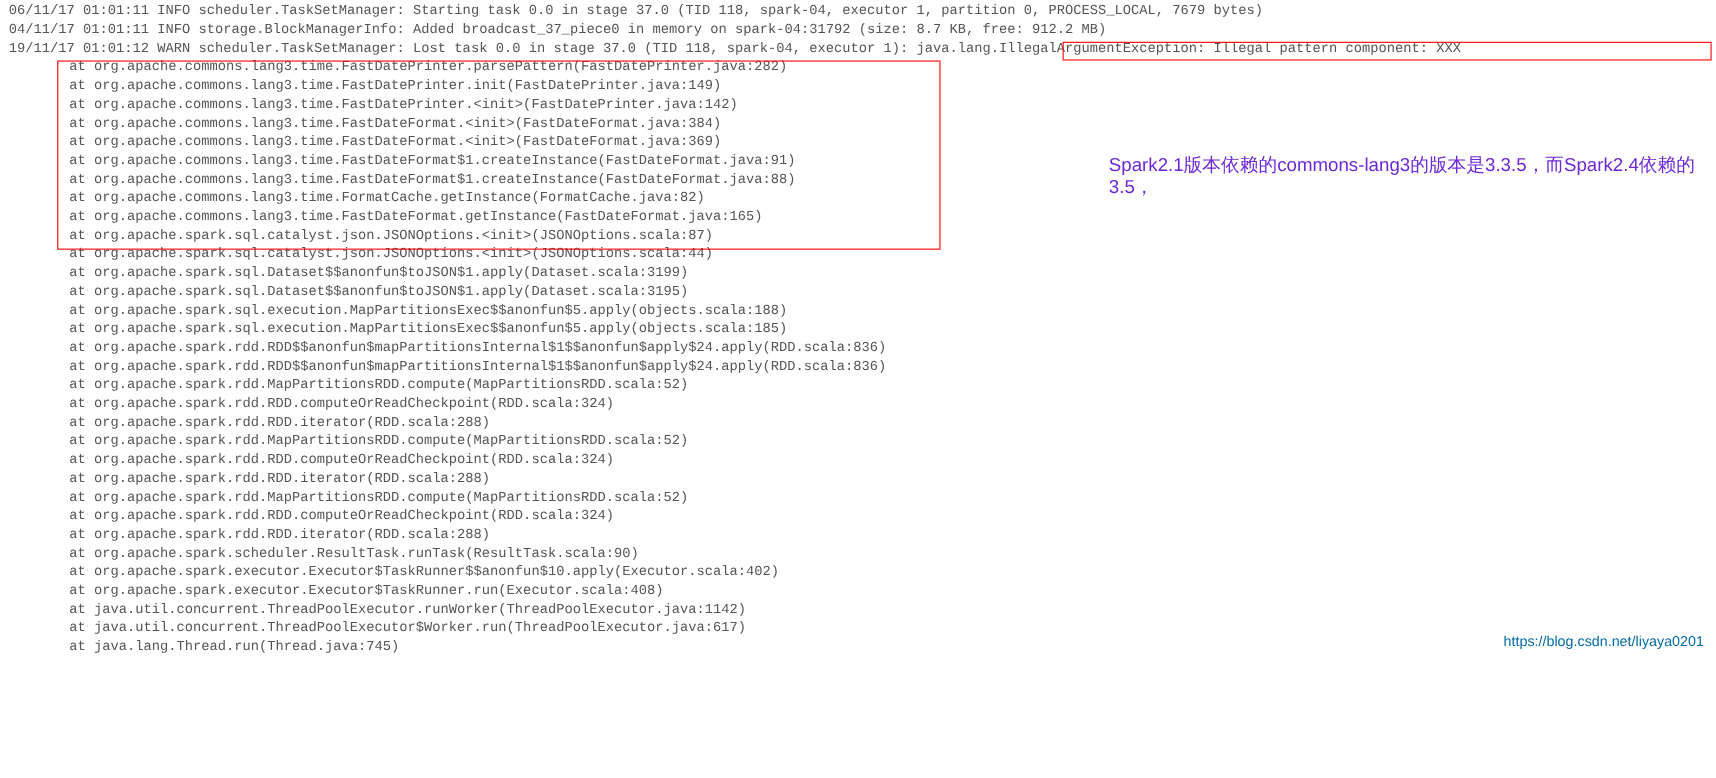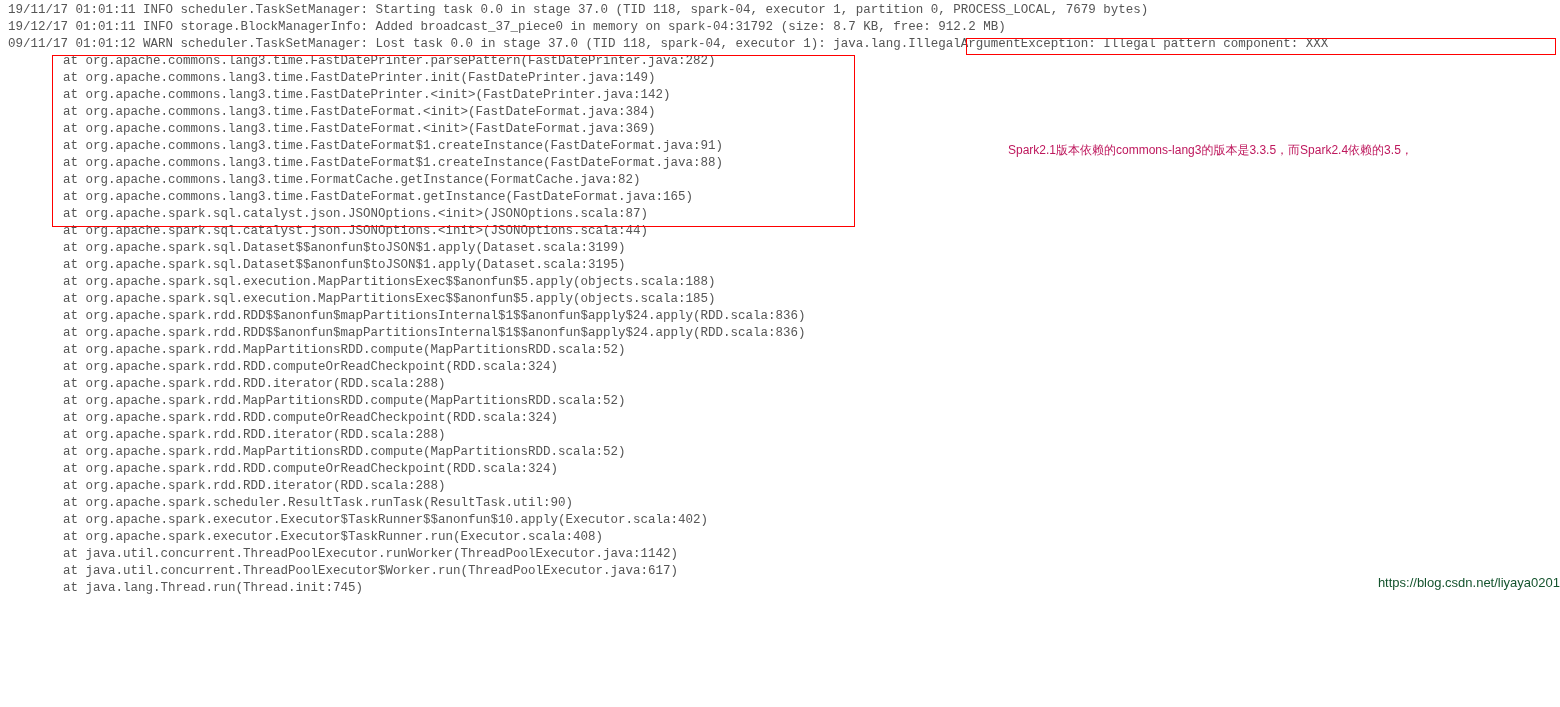--- a/index.html
+++ b/index.html
@@ -20,43 +20,43 @@
       white-space: pre;
       padding-left: 55px;
     }
     .red-box {
       border: 1.5px solid #ff0000;
       position: absolute;
       box-sizing: border-box;
     }
     .annotation {
       position: absolute;
-      color: #be185d;
+      color: #6d28d9;
       font-family: "Microsoft YaHei", "SimSun", sans-serif;
-      font-size: 12px;
+      font-size: 17px;
       line-height: 20px;
       white-space: normal;
       width: 540px;
     }
     .watermark {
       position: absolute;
-      right: 0;
+      right: 11px;
       bottom: 8px;
-      color: #14532d;
+      color: #0369a1;
       font-family: Arial, sans-serif;
       font-size: 13px;
     }
   </style>
 </head>
 <body>
 
 <div>
-  <div class="log-line">19/11/17 01:01:11 INFO scheduler.TaskSetManager: Starting task 0.0 in stage 37.0 (TID 118, spark-04, executor 1, partition 0, PROCESS_LOCAL, 7679 bytes)</div>
-  <div class="log-line">19/12/17 01:01:11 INFO storage.BlockManagerInfo: Added broadcast_37_piece0 in memory on spark-04:31792 (size: 8.7 KB, free: 912.2 MB)</div>
-  <div class="log-line">09/11/17 01:01:12 WARN scheduler.TaskSetManager: Lost task 0.0 in stage 37.0 (TID 118, spark-04, executor 1): java.lang.IllegalArgumentException: Illegal pattern component: XXX</div>
+  <div class="log-line">06/11/17 01:01:11 INFO scheduler.TaskSetManager: Starting task 0.0 in stage 37.0 (TID 118, spark-04, executor 1, partition 0, PROCESS_LOCAL, 7679 bytes)</div>
+  <div class="log-line">04/11/17 01:01:11 INFO storage.BlockManagerInfo: Added broadcast_37_piece0 in memory on spark-04:31792 (size: 8.7 KB, free: 912.2 MB)</div>
+  <div class="log-line">19/11/17 01:01:12 WARN scheduler.TaskSetManager: Lost task 0.0 in stage 37.0 (TID 118, spark-04, executor 1): java.lang.IllegalArgumentException: Illegal pattern component: XXX</div>
   <div class="trace-line">at org.apache.commons.lang3.time.FastDatePrinter.parsePattern(FastDatePrinter.java:282)</div>
   <div class="trace-line">at org.apache.commons.lang3.time.FastDatePrinter.init(FastDatePrinter.java:149)</div>
   <div class="trace-line">at org.apache.commons.lang3.time.FastDatePrinter.&lt;init&gt;(FastDatePrinter.java:142)</div>
   <div class="trace-line">at org.apache.commons.lang3.time.FastDateFormat.&lt;init&gt;(FastDateFormat.java:384)</div>
   <div class="trace-line">at org.apache.commons.lang3.time.FastDateFormat.&lt;init&gt;(FastDateFormat.java:369)</div>
   <div class="trace-line">at org.apache.commons.lang3.time.FastDateFormat$1.createInstance(FastDateFormat.java:91)</div>
   <div class="trace-line">at org.apache.commons.lang3.time.FastDateFormat$1.createInstance(FastDateFormat.java:88)</div>
   <div class="trace-line">at org.apache.commons.lang3.time.FormatCache.getInstance(FormatCache.java:82)</div>
   <div class="trace-line">at org.apache.commons.lang3.time.FastDateFormat.getInstance(FastDateFormat.java:165)</div>
   <div class="trace-line">at org.apache.spark.sql.catalyst.json.JSONOptions.&lt;init&gt;(JSONOptions.scala:87)</div>
@@ -69,26 +69,26 @@
   <div class="trace-line">at org.apache.spark.rdd.RDD$$anonfun$mapPartitionsInternal$1$$anonfun$apply$24.apply(RDD.scala:836)</div>
   <div class="trace-line">at org.apache.spark.rdd.MapPartitionsRDD.compute(MapPartitionsRDD.scala:52)</div>
   <div class="trace-line">at org.apache.spark.rdd.RDD.computeOrReadCheckpoint(RDD.scala:324)</div>
   <div class="trace-line">at org.apache.spark.rdd.RDD.iterator(RDD.scala:288)</div>
   <div class="trace-line">at org.apache.spark.rdd.MapPartitionsRDD.compute(MapPartitionsRDD.scala:52)</div>
   <div class="trace-line">at org.apache.spark.rdd.RDD.computeOrReadCheckpoint(RDD.scala:324)</div>
   <div class="trace-line">at org.apache.spark.rdd.RDD.iterator(RDD.scala:288)</div>
   <div class="trace-line">at org.apache.spark.rdd.MapPartitionsRDD.compute(MapPartitionsRDD.scala:52)</div>
   <div class="trace-line">at org.apache.spark.rdd.RDD.computeOrReadCheckpoint(RDD.scala:324)</div>
   <div class="trace-line">at org.apache.spark.rdd.RDD.iterator(RDD.scala:288)</div>
-  <div class="trace-line">at org.apache.spark.scheduler.ResultTask.runTask(ResultTask.util:90)</div>
+  <div class="trace-line">at org.apache.spark.scheduler.ResultTask.runTask(ResultTask.scala:90)</div>
   <div class="trace-line">at org.apache.spark.executor.Executor$TaskRunner$$anonfun$10.apply(Executor.scala:402)</div>
   <div class="trace-line">at org.apache.spark.executor.Executor$TaskRunner.run(Executor.scala:408)</div>
   <div class="trace-line">at java.util.concurrent.ThreadPoolExecutor.runWorker(ThreadPoolExecutor.java:1142)</div>
   <div class="trace-line">at java.util.concurrent.ThreadPoolExecutor$Worker.run(ThreadPoolExecutor.java:617)</div>
-  <div class="trace-line">at java.lang.Thread.run(Thread.init:745)</div>
+  <div class="trace-line">at java.lang.Thread.run(Thread.java:745)</div>
 </div>
 
 <div class="red-box" style="left:966px; top:38px; width:590px; height:17px;"></div>
 <div class="red-box" style="left:52px; top:55px; width:803px; height:172px;"></div>
 
 <div class="annotation" style="left:1008px; top:140px;">
   <div>Spark2.1版本依赖的commons-lang3的版本是3.3.5，而Spark2.4依赖的3.5，</div>
 </div>
 
 <div class="watermark">https://blog.csdn.net/liyaya0201</div>

